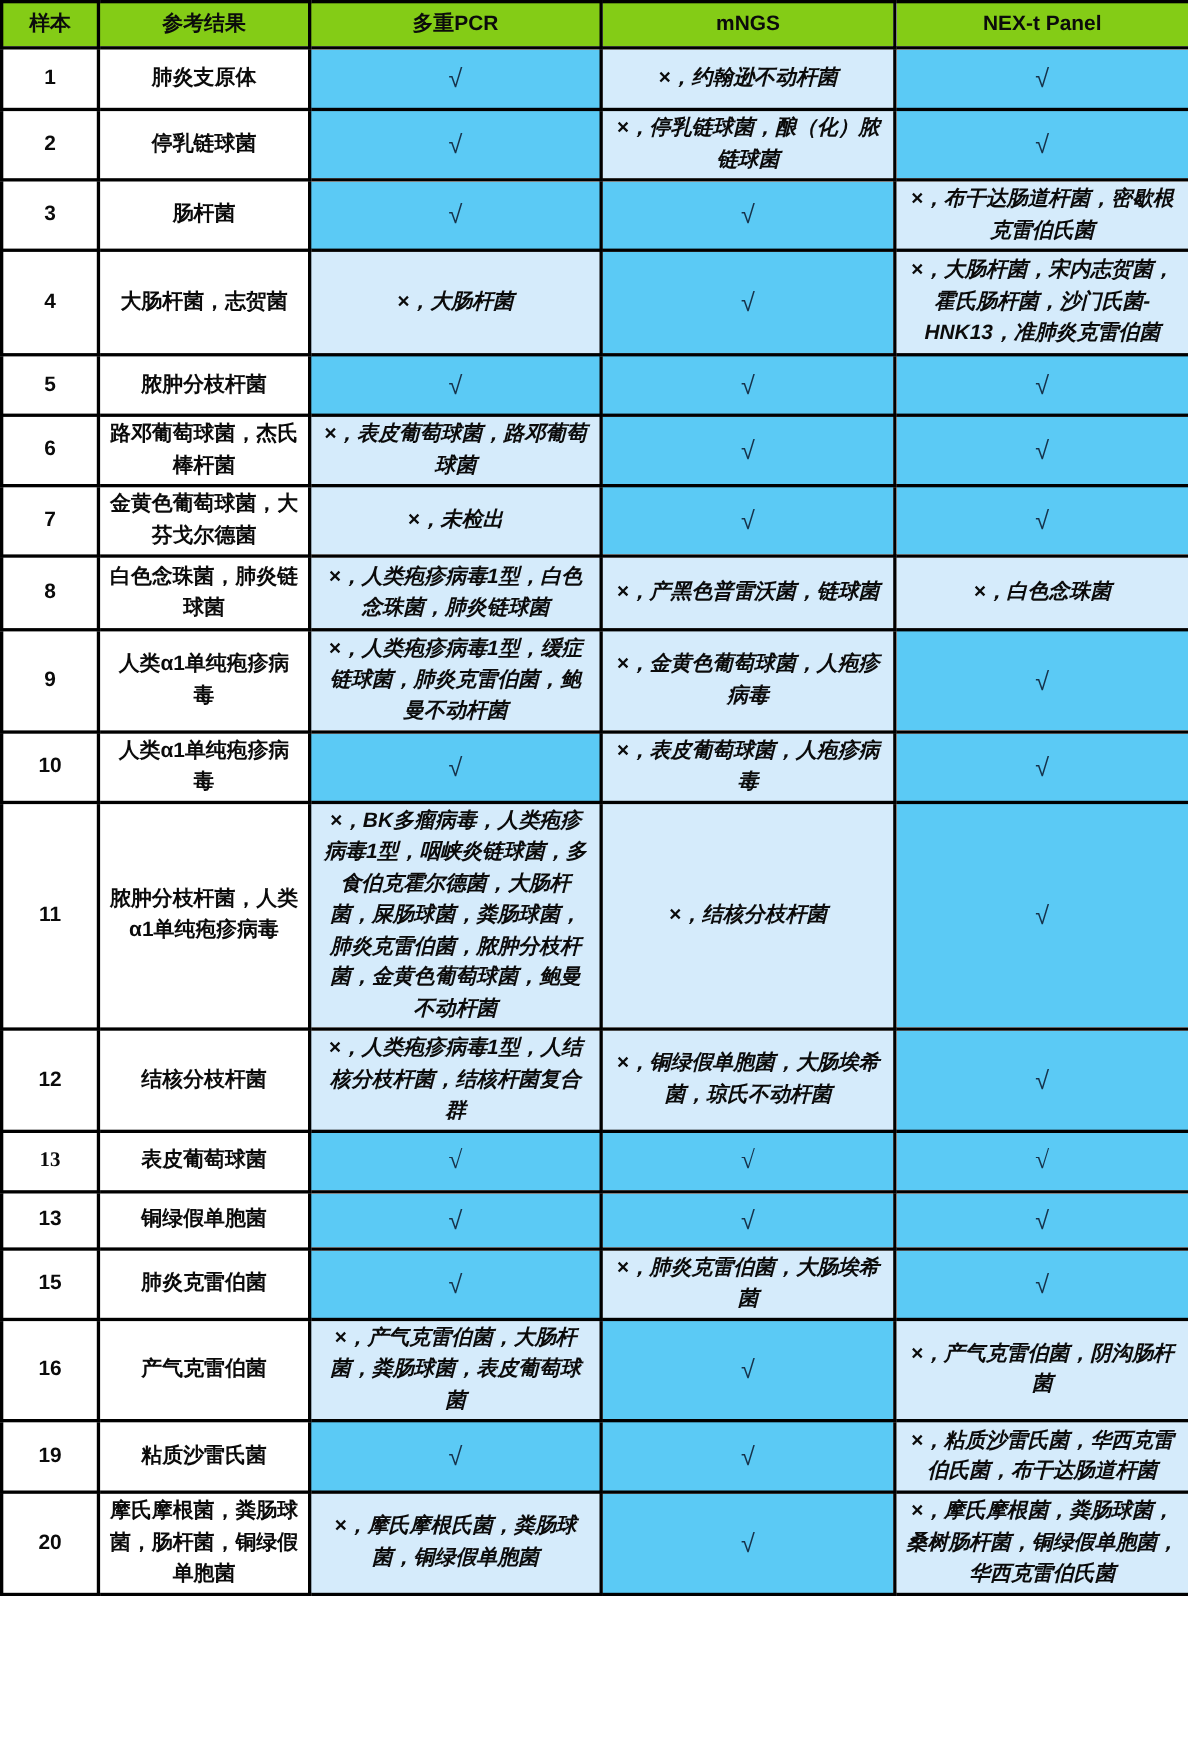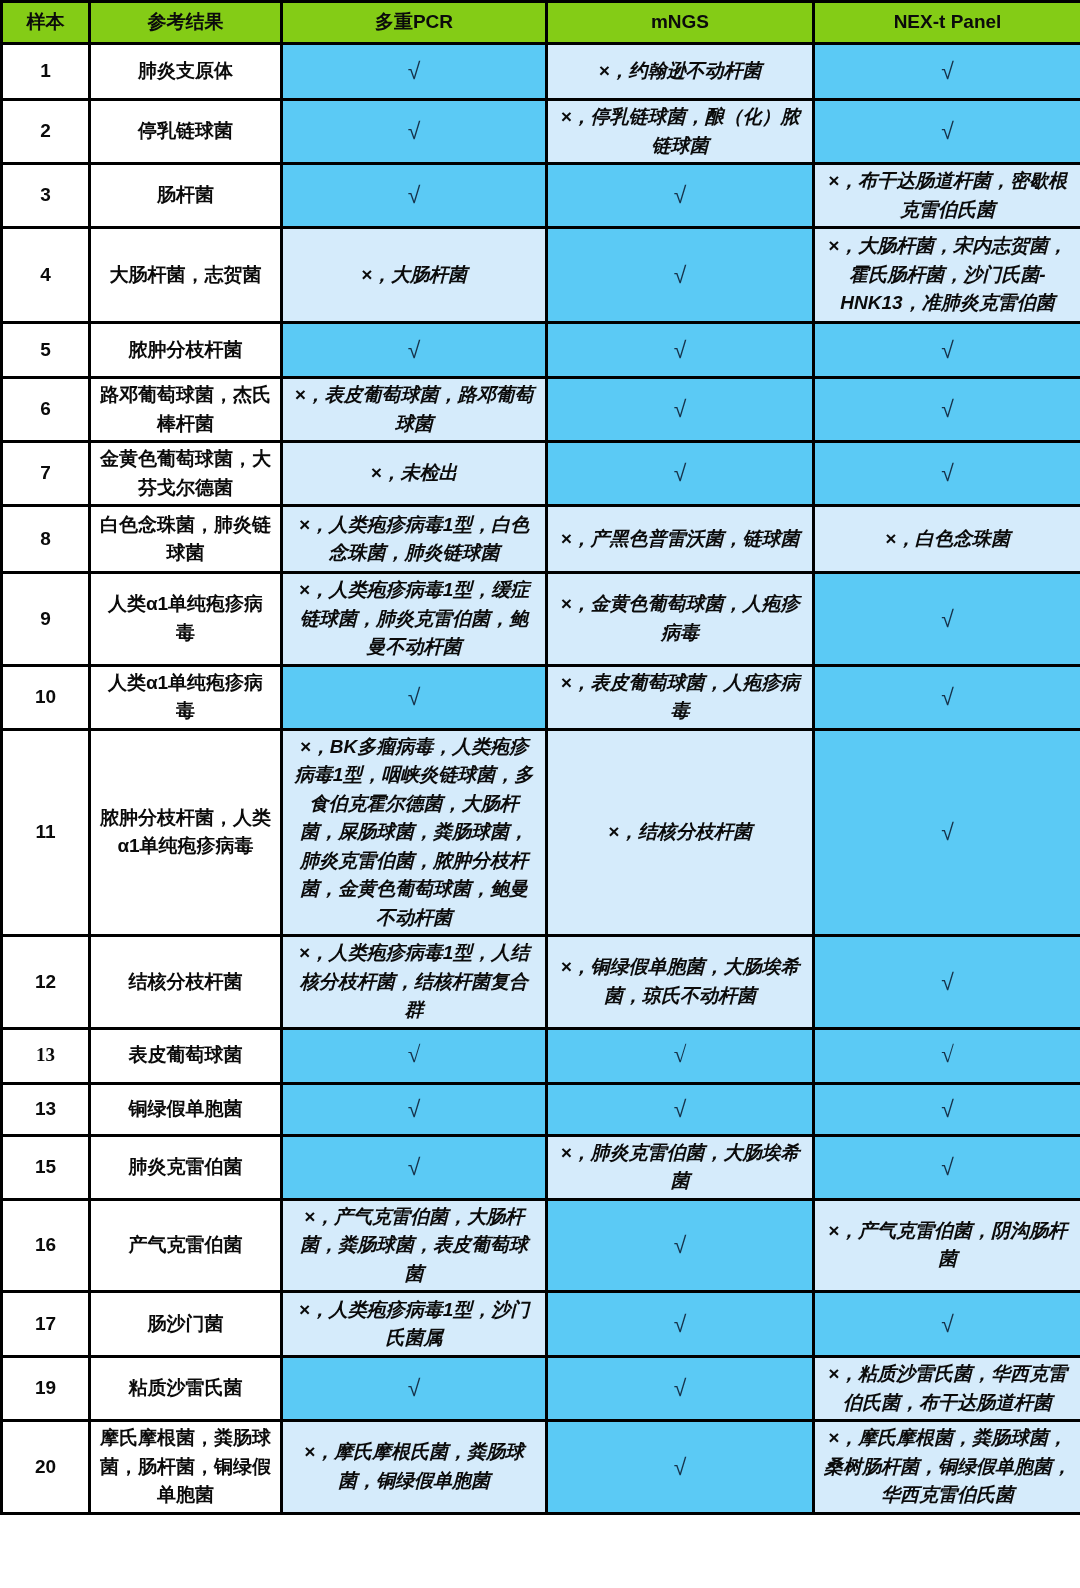--- a/index.html
+++ b/index.html
@@ -167,27 +167,20 @@
         <td class="result check">√</td>
       </tr>
       <tr>
         <td>16</td>
         <td>产气克雷伯菌</td>
         <td class="result mismatch">×，产气克雷伯菌，大肠杆菌，粪肠球菌，表皮葡萄球菌</td>
         <td class="result check">√</td>
         <td class="result mismatch">×，产气克雷伯菌，阴沟肠杆菌</td>
       </tr>
       <tr>
-        <td>17</td>
-        <td>肠沙门菌</td>
-        <td class="result mismatch">×，人类疱疹病毒1型，沙门氏菌属</td>
-        <td class="result check">√</td>
-        <td class="result check">√</td>
-      </tr>
-      <tr>
         <td>19</td>
         <td>粘质沙雷氏菌</td>
         <td class="result check">√</td>
         <td class="result check">√</td>
         <td class="result mismatch">×，粘质沙雷氏菌，华西克雷伯氏菌，布干达肠道杆菌</td>
       </tr>
       <tr>
         <td>20</td>
         <td>摩氏摩根菌，粪肠球菌，肠杆菌，铜绿假单胞菌</td>
         <td class="result mismatch">×，摩氏摩根氏菌，粪肠球菌，铜绿假单胞菌</td>

